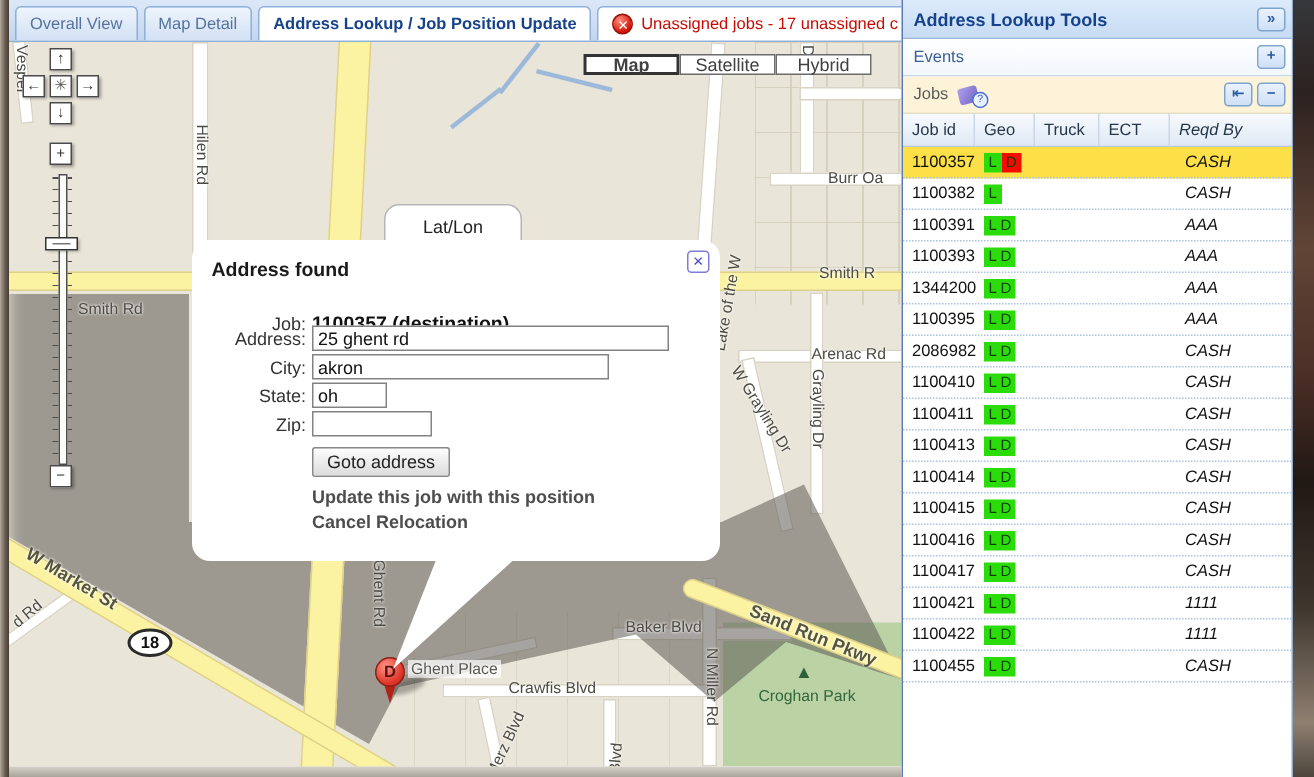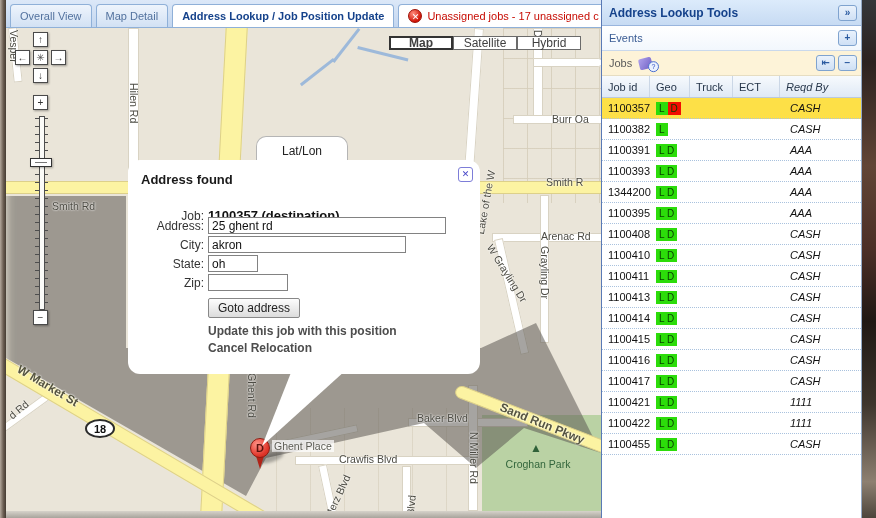--- a/index.html
+++ b/index.html
@@ -353,21 +353,21 @@
       <div class="trow">
         <div class="td col-id">1100395</div>
         <div class="td col-geo">
           <span class="badge" style="background: rgb(44, 220, 10);">L D</span>
         </div>
         <div class="td col-truck"></div>
         <div class="td col-ect"></div>
         <div class="td col-reqd">AAA</div>
       </div>
       <div class="trow">
-        <div class="td col-id">1100408</div>
+        <div class="td col-id">2086982</div>
         <div class="td col-geo">
           <span class="badge" style="background: rgb(44, 220, 10);">L D</span>
         </div>
         <div class="td col-truck"></div>
         <div class="td col-ect"></div>
         <div class="td col-reqd">CASH</div>
       </div>
       <div class="trow">
         <div class="td col-id">1100410</div>
         <div class="td col-geo">

